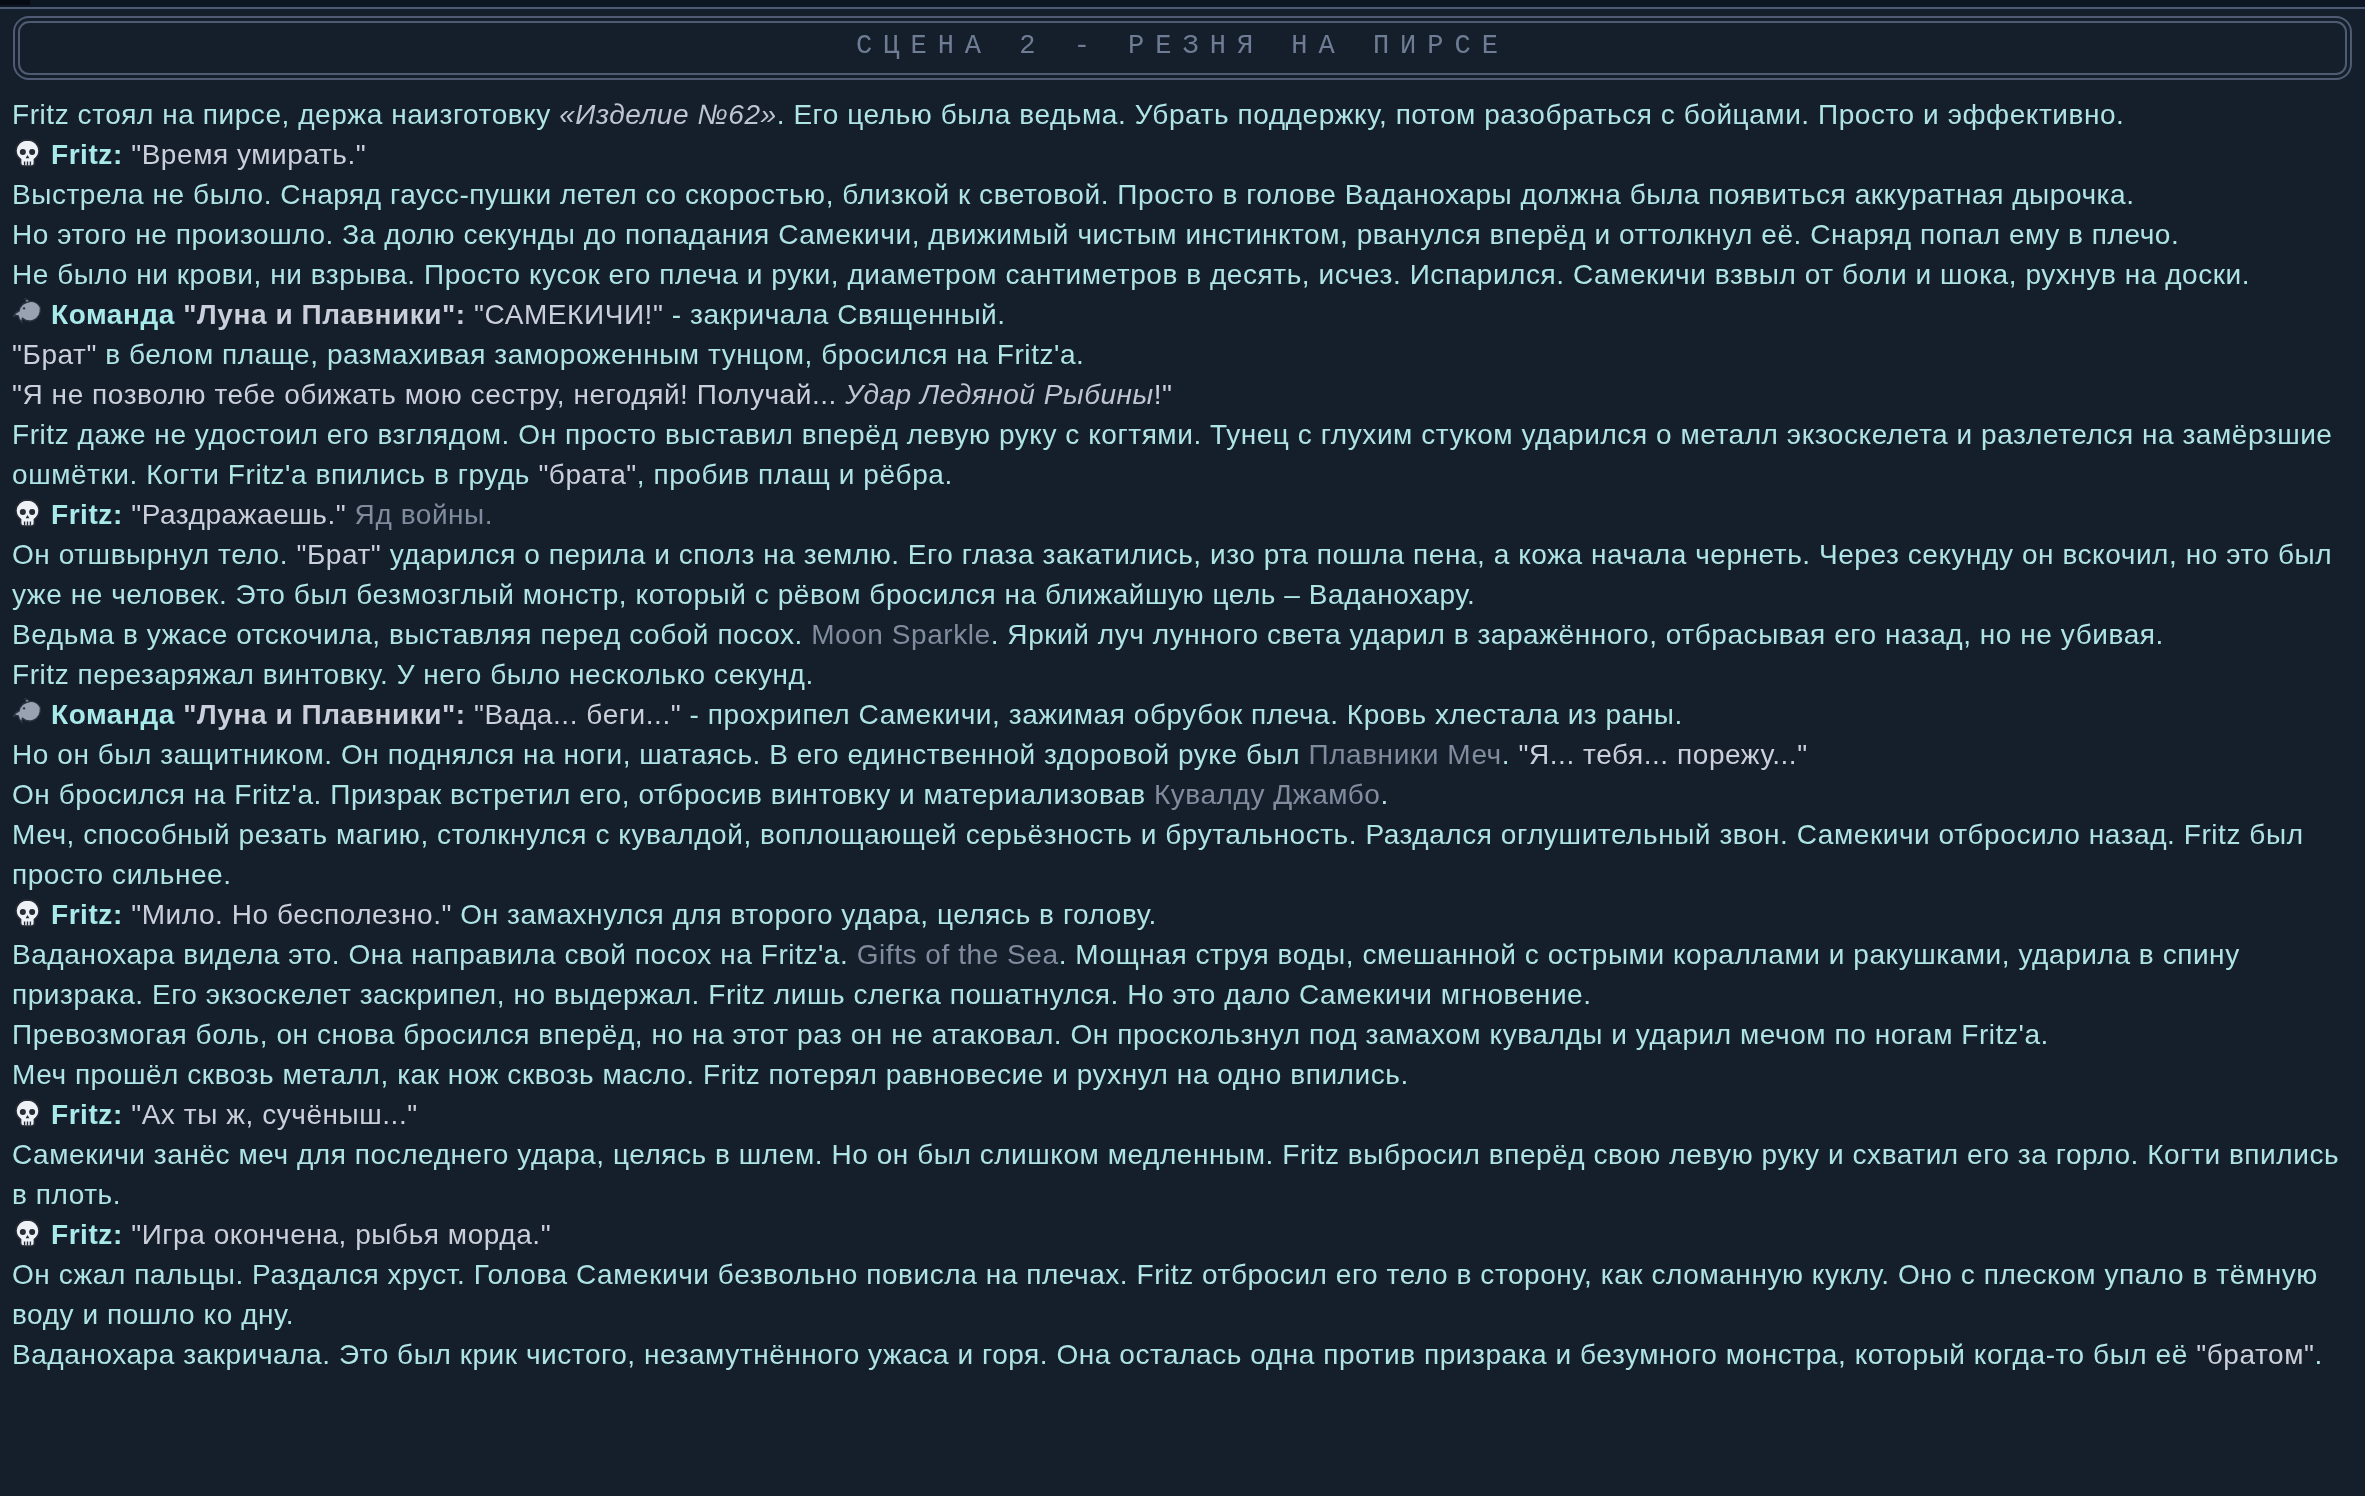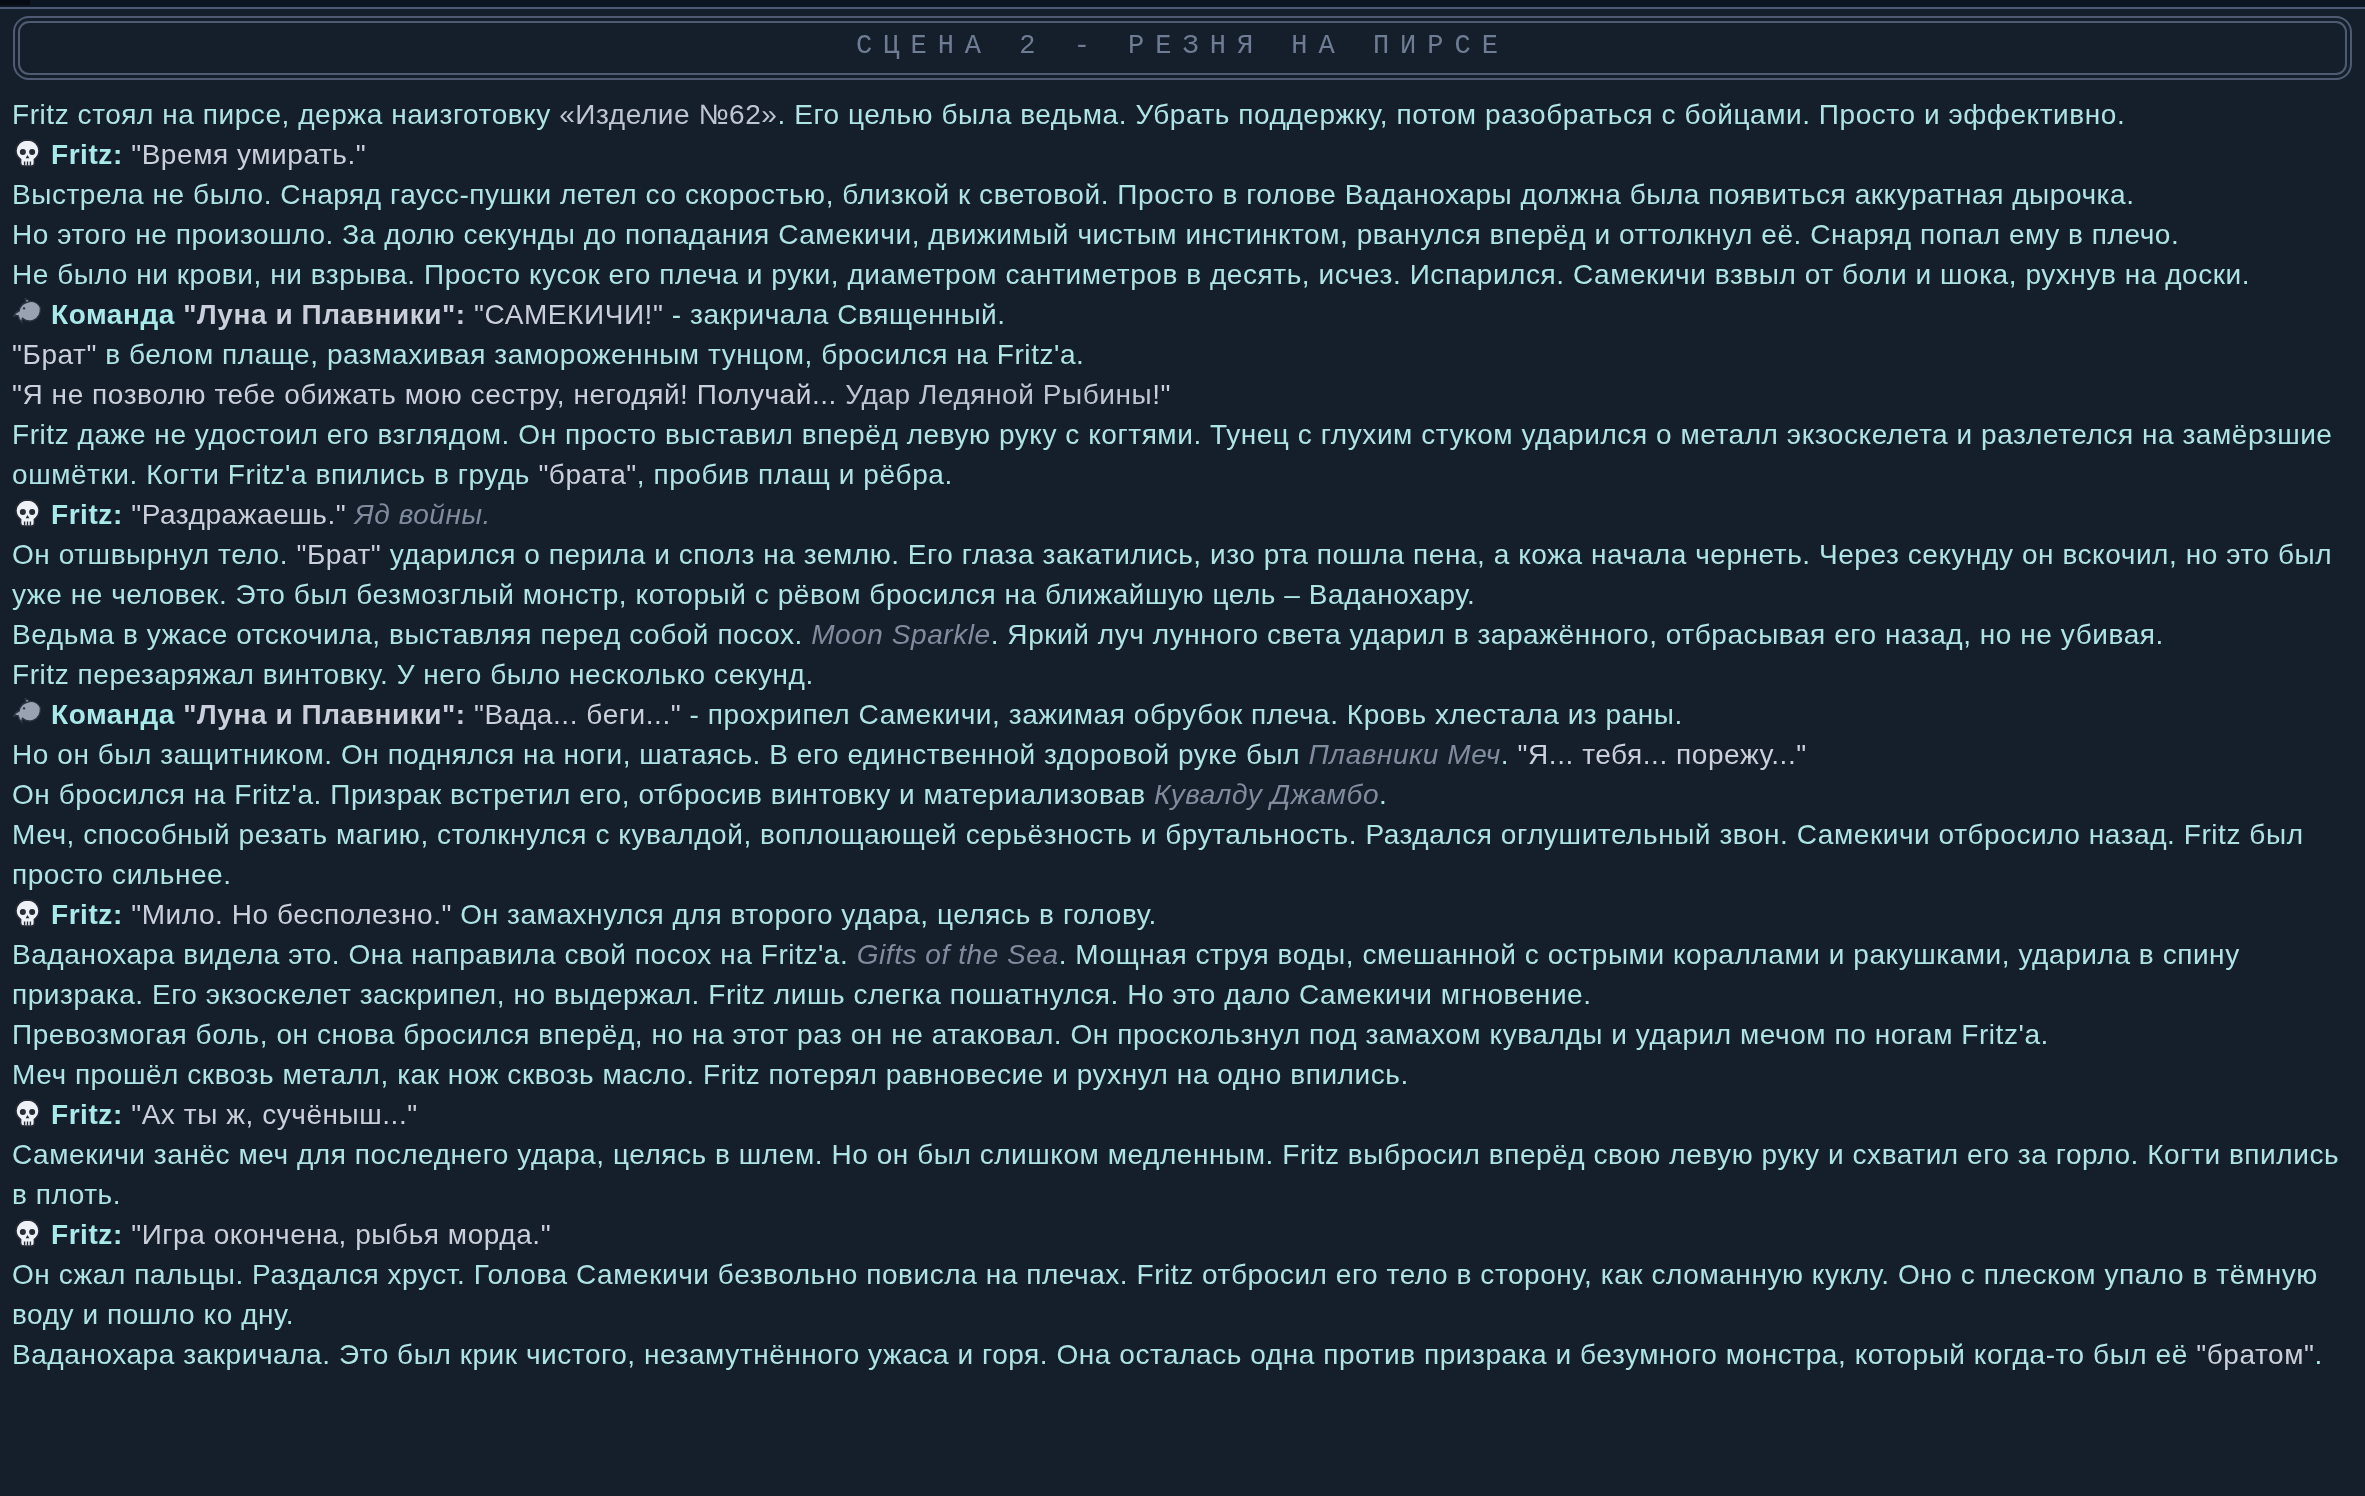--- a/index.html
+++ b/index.html
@@ -33,22 +33,22 @@
     margin-top:16px;
   }
   .story{
     padding:15px 12px 0 12px;
     font-size:28px;line-height:40px;letter-spacing:0.02em;
     color:var(--narration,#afe4e6);
   }
   .story p{margin:0;}
   .seg-narr{color:var(--narration,#afe4e6);text-align:right;}
   .seg-quote{color:var(--quoted,#cbcfd9);}
-  .seg-italic{color:var(--ability,#808b9d);font-style:italic;}
-  .seg-quote-italic{color:var(--quoted-ability,#bfc4d1);text-align:center;}
+  .seg-italic{color:var(--ability,#808b9d);}
+  .seg-quote-italic{color:var(--quoted-ability,#bfc4d1);font-style:italic;text-align:center;}
   .seg-speaker{color:var(--speaker,#a8e9ea);font-weight:bold;}
   .seg-speaker-quote{color:var(--quoted,#cbcfd9);font-weight:bold;}
   .msg-icon{
     display:inline-block;width:31px;height:31px;
     vertical-align:-5px;margin-right:8px;
   }
   .msg-icon svg{width:100%;height:100%;display:block;}
 </style>
 </head>
 <body>

